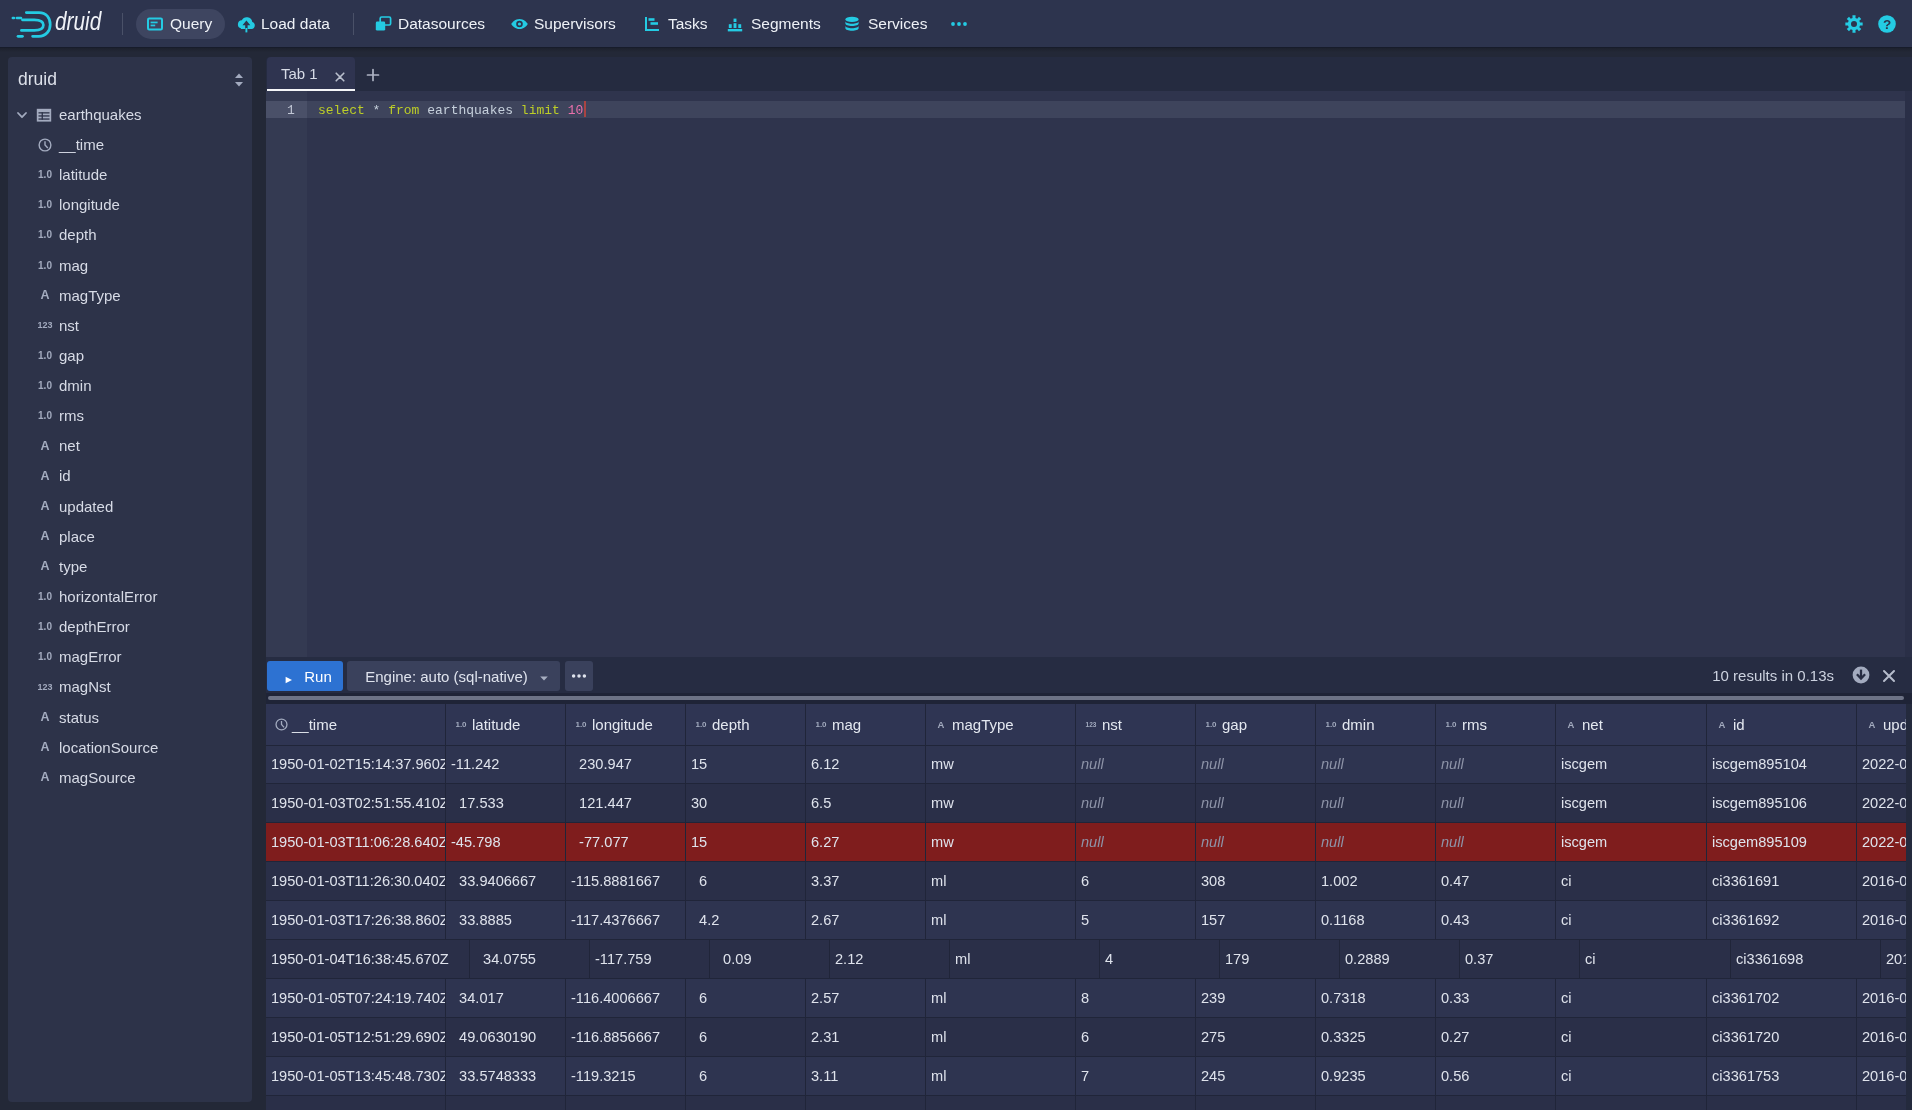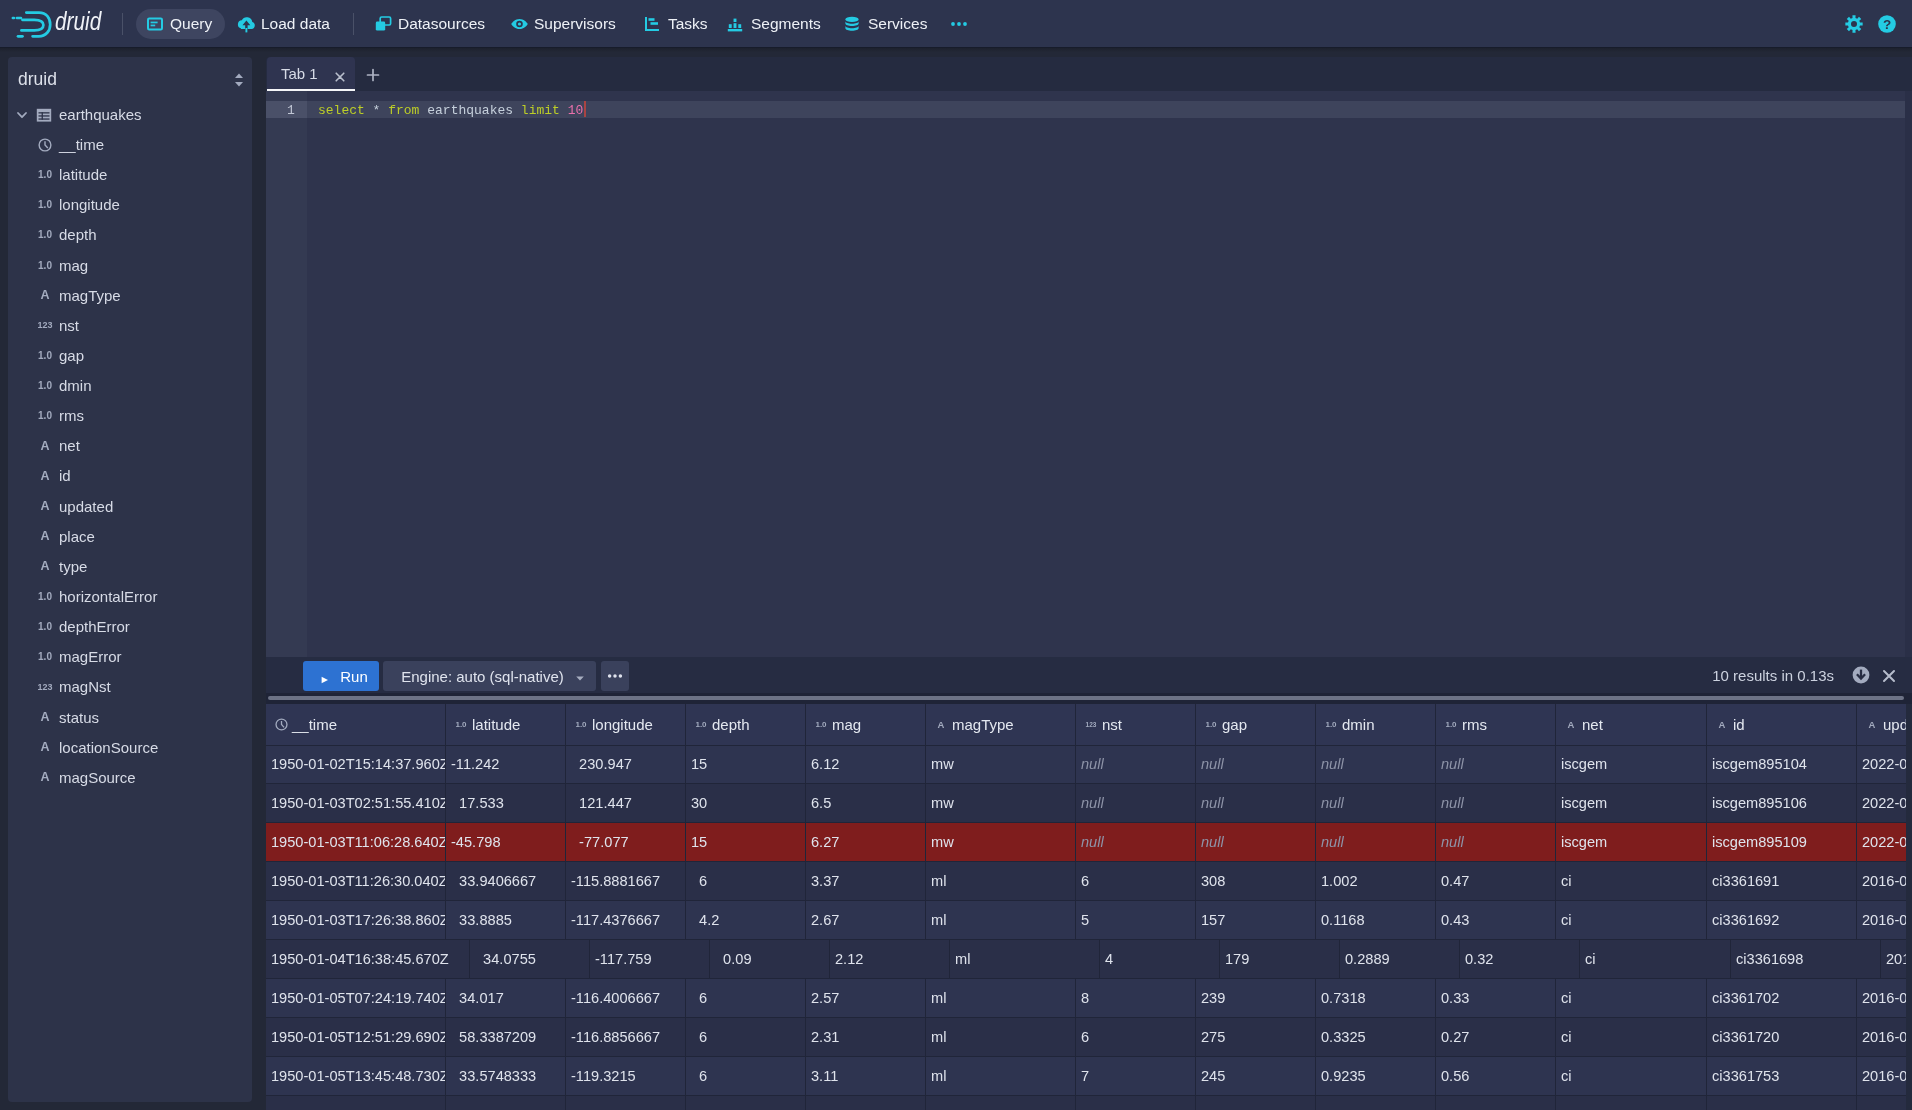--- a/index.html
+++ b/index.html
@@ -17,21 +17,21 @@
 .hic .gnum { font-size:8px; } .hic .gint { font-size:6.5px; } .hic .gstr { font-size:9.5px; }
 .hic.icobox { width:14px; }
 .sitem { position:absolute; display:flex; align-items:center; color:#d7dbe6; font-size:15px; height:30px; }
 .icobox { width:16px; display:flex; justify-content:center; align-items:center; flex:none; }
 .tabs { position:absolute; left:266px; top:57px; width:1646px; height:34px; background:#252b40; border-radius:4px 0 0 0; }
 .editor { position:absolute; left:266px; top:91px; width:1646px; height:566px; background:#2f344d; }
 .gutter { position:absolute; left:0; top:0; width:41px; height:100%; background:#343a52; }
 .mono { font-family:"Liberation Mono", monospace; font-size:13px; }
 .runbar { position:absolute; left:266px; top:657px; width:1646px; height:36px; background:#262c42; }
 .btn { position:absolute; top:4px; height:30px; border-radius:3px; display:flex; align-items:center;
-  justify-content:center; font-size:15px; color:#dfe3ed; background:#3a415c;margin-left:36px; }
+  justify-content:center; font-size:15px; color:#dfe3ed; background:#3a415c; }
 .track { position:absolute; left:266px; top:693px; width:1646px; height:11px; background:#1f2437; }
 .tbl { position:absolute; left:266px; top:704px; width:1646px; height:406px; overflow:hidden; }
 .hrow { display:flex; height:41.5px; background:#2f3553; border-bottom:1px solid #202539; }
 .hcell { flex:none; display:flex; align-items:center; padding-left:8px; gap:4px; color:#e4e8f0;
   font-size:15px; border-right:1px solid #202539; overflow:hidden; }
 .trow { display:flex; height:38.9px; }
 .tcell { flex:none; display:flex; align-items:center; padding-left:5px; color:#dfe3ec;
   font-size:14.6px; border-right:1px solid #202539; border-bottom:1px solid #202539; overflow:hidden; white-space:pre; }
 .nul { font-style:italic; color:#8e94a8; }
 </style></head><body>
@@ -483,21 +483,21 @@
     <div class="trow" style="background:#2a2f48;">
       <div class="tcell" style="width:204px;">1950-01-04T16:38:45.670Z</div>
       <div class="tcell" style="width:120px;"> 34.0755</div>
       <div class="tcell" style="width:120px;">-117.759</div>
       <div class="tcell" style="width:120px;"> 0.09</div>
       <div class="tcell" style="width:120px;">2.12</div>
       <div class="tcell" style="width:150px;">ml</div>
       <div class="tcell" style="width:120px;">4</div>
       <div class="tcell" style="width:120px;">179</div>
       <div class="tcell" style="width:120px;">0.2889</div>
-      <div class="tcell" style="width:120px;">0.32</div>
+      <div class="tcell" style="width:120px;">0.37</div>
       <div class="tcell" style="width:151px;">ci</div>
       <div class="tcell" style="width:150px;">ci3361698</div>
       <div class="tcell" style="width:300px;">2016-01-28T20:07:01.523Z</div>
     </div>
     <div class="trow" style="background:#2e3450;">
       <div class="tcell" style="width:180px;">1950-01-05T07:24:19.740Z</div>
       <div class="tcell" style="width:120px;"> 34.017</div>
       <div class="tcell" style="width:120px;">-116.4006667</div>
       <div class="tcell" style="width:120px;"> 6</div>
       <div class="tcell" style="width:120px;">2.57</div>
@@ -505,21 +505,21 @@
       <div class="tcell" style="width:120px;">8</div>
       <div class="tcell" style="width:120px;">239</div>
       <div class="tcell" style="width:120px;">0.7318</div>
       <div class="tcell" style="width:120px;">0.33</div>
       <div class="tcell" style="width:151px;">ci</div>
       <div class="tcell" style="width:150px;">ci3361702</div>
       <div class="tcell" style="width:300px;">2016-01-28T20:07:03.650Z</div>
     </div>
     <div class="trow" style="background:#2a2f48;">
       <div class="tcell" style="width:180px;">1950-01-05T12:51:29.690Z</div>
-      <div class="tcell" style="width:120px;"> 58.3387209</div>
+      <div class="tcell" style="width:120px;"> 49.0630190</div>
       <div class="tcell" style="width:120px;">-116.8856667</div>
       <div class="tcell" style="width:120px;"> 6</div>
       <div class="tcell" style="width:120px;">2.31</div>
       <div class="tcell" style="width:150px;">ml</div>
       <div class="tcell" style="width:120px;">6</div>
       <div class="tcell" style="width:120px;">275</div>
       <div class="tcell" style="width:120px;">0.3325</div>
       <div class="tcell" style="width:120px;">0.27</div>
       <div class="tcell" style="width:151px;">ci</div>
       <div class="tcell" style="width:150px;">ci3361720</div>

